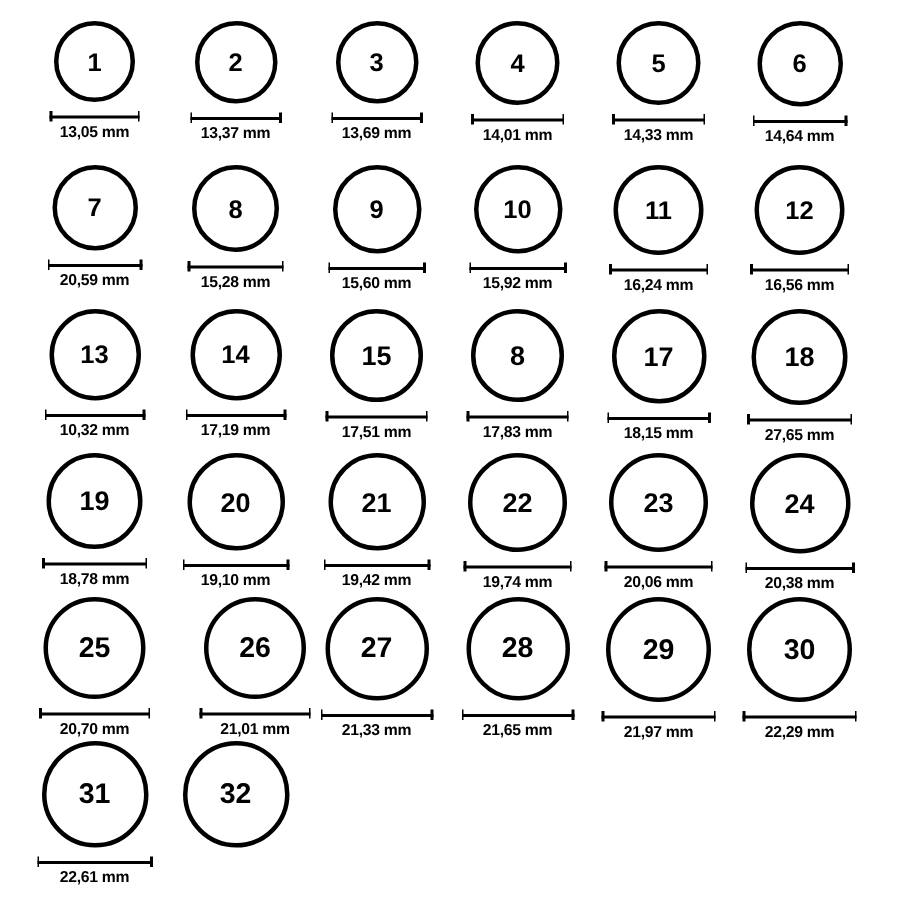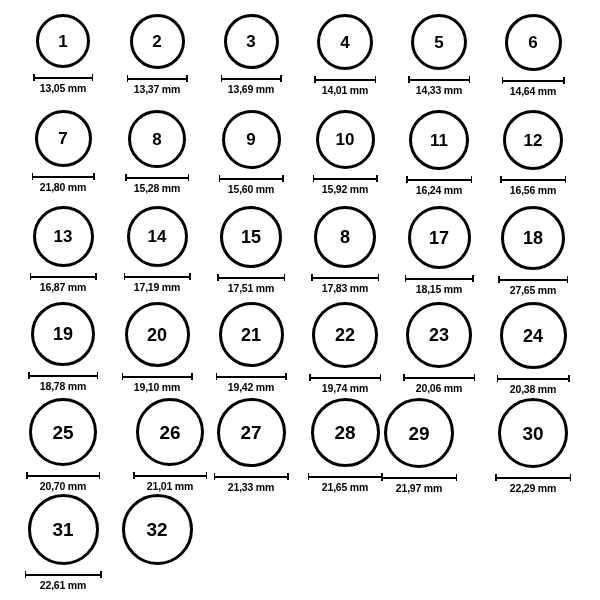--- a/index.html
+++ b/index.html
@@ -149,21 +149,21 @@
       </div>
     </div>
     <div class="size-cell" style="left: 16px; top: 110px;">
       <div class="ring" style="width: 57px; height: 57px;">
         <span class="ring-number" style="font-size: 17px;">7</span>
       </div>
       <div class="dim">
         <div class="dim-bar" style="width: 63px;">
           <div class="dim-line"></div>
         </div>
-        <div class="dim-label">21,80 mm</div>
+        <div class="dim-label">20,59 mm</div>
       </div>
     </div>
     <div class="size-cell" style="left: 110px; top: 110px;">
       <div class="ring" style="width: 58px; height: 58px;">
         <span class="ring-number" style="font-size: 17px;">8</span>
       </div>
       <div class="dim">
         <div class="dim-bar" style="width: 64px;">
           <div class="dim-line"></div>
         </div>
@@ -215,21 +215,21 @@
       </div>
     </div>
     <div class="size-cell" style="left: 16px; top: 206px;">
       <div class="ring" style="width: 61px; height: 61px;">
         <span class="ring-number" style="font-size: 17px;">13</span>
       </div>
       <div class="dim">
         <div class="dim-bar" style="width: 67px;">
           <div class="dim-line"></div>
         </div>
-        <div class="dim-label">16,87 mm</div>
+        <div class="dim-label">10,32 mm</div>
       </div>
     </div>
     <div class="size-cell" style="left: 110px; top: 206px;">
       <div class="ring" style="width: 61px; height: 61px;">
         <span class="ring-number" style="font-size: 17px;">14</span>
       </div>
       <div class="dim">
         <div class="dim-bar" style="width: 67px;">
           <div class="dim-line"></div>
         </div>
@@ -383,21 +383,21 @@
       <div class="ring" style="width: 69px; height: 69px;">
         <span class="ring-number" style="font-size: 19px;">28</span>
       </div>
       <div class="dim">
         <div class="dim-bar" style="width: 75px;">
           <div class="dim-line"></div>
         </div>
         <div class="dim-label">21,65 mm</div>
       </div>
     </div>
-    <div class="size-cell" style="left: 372px; top: 398px;">
+    <div class="size-cell" style="left: 392px; top: 398px;">
       <div class="ring" style="width: 70px; height: 70px;">
         <span class="ring-number" style="font-size: 19px;">29</span>
       </div>
       <div class="dim">
         <div class="dim-bar" style="width: 76px;">
           <div class="dim-line"></div>
         </div>
         <div class="dim-label">21,97 mm</div>
       </div>
     </div>

